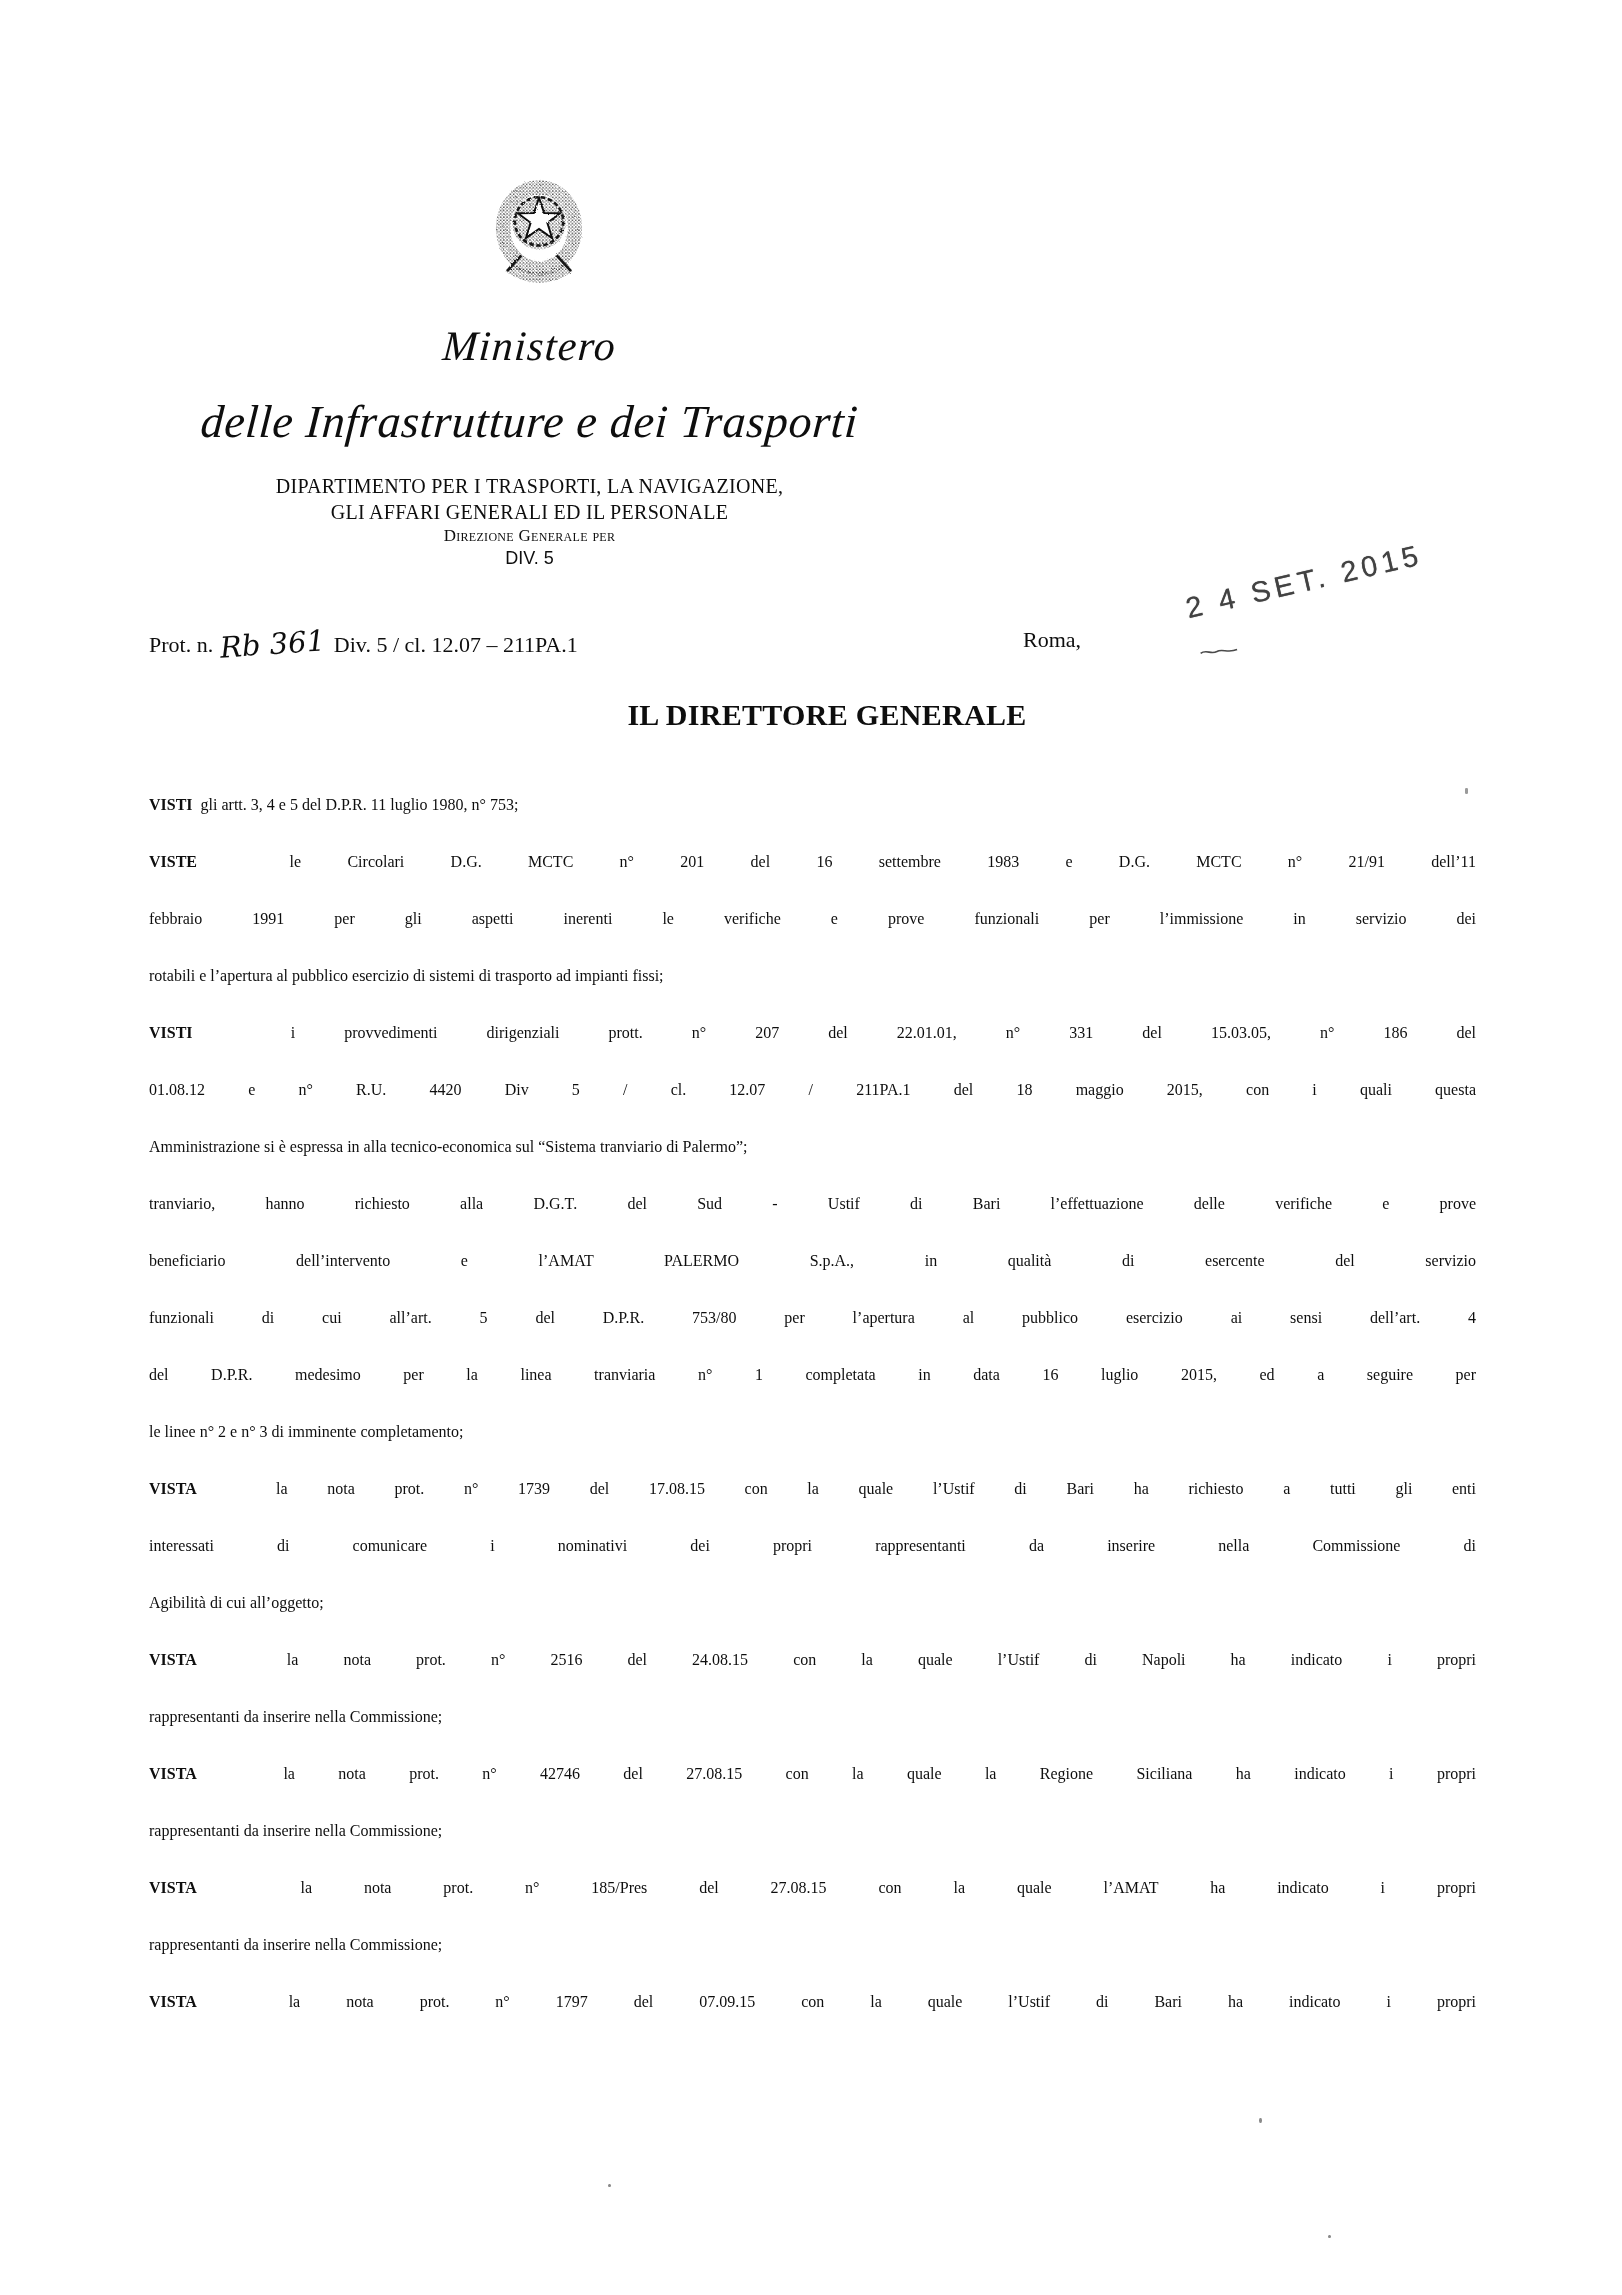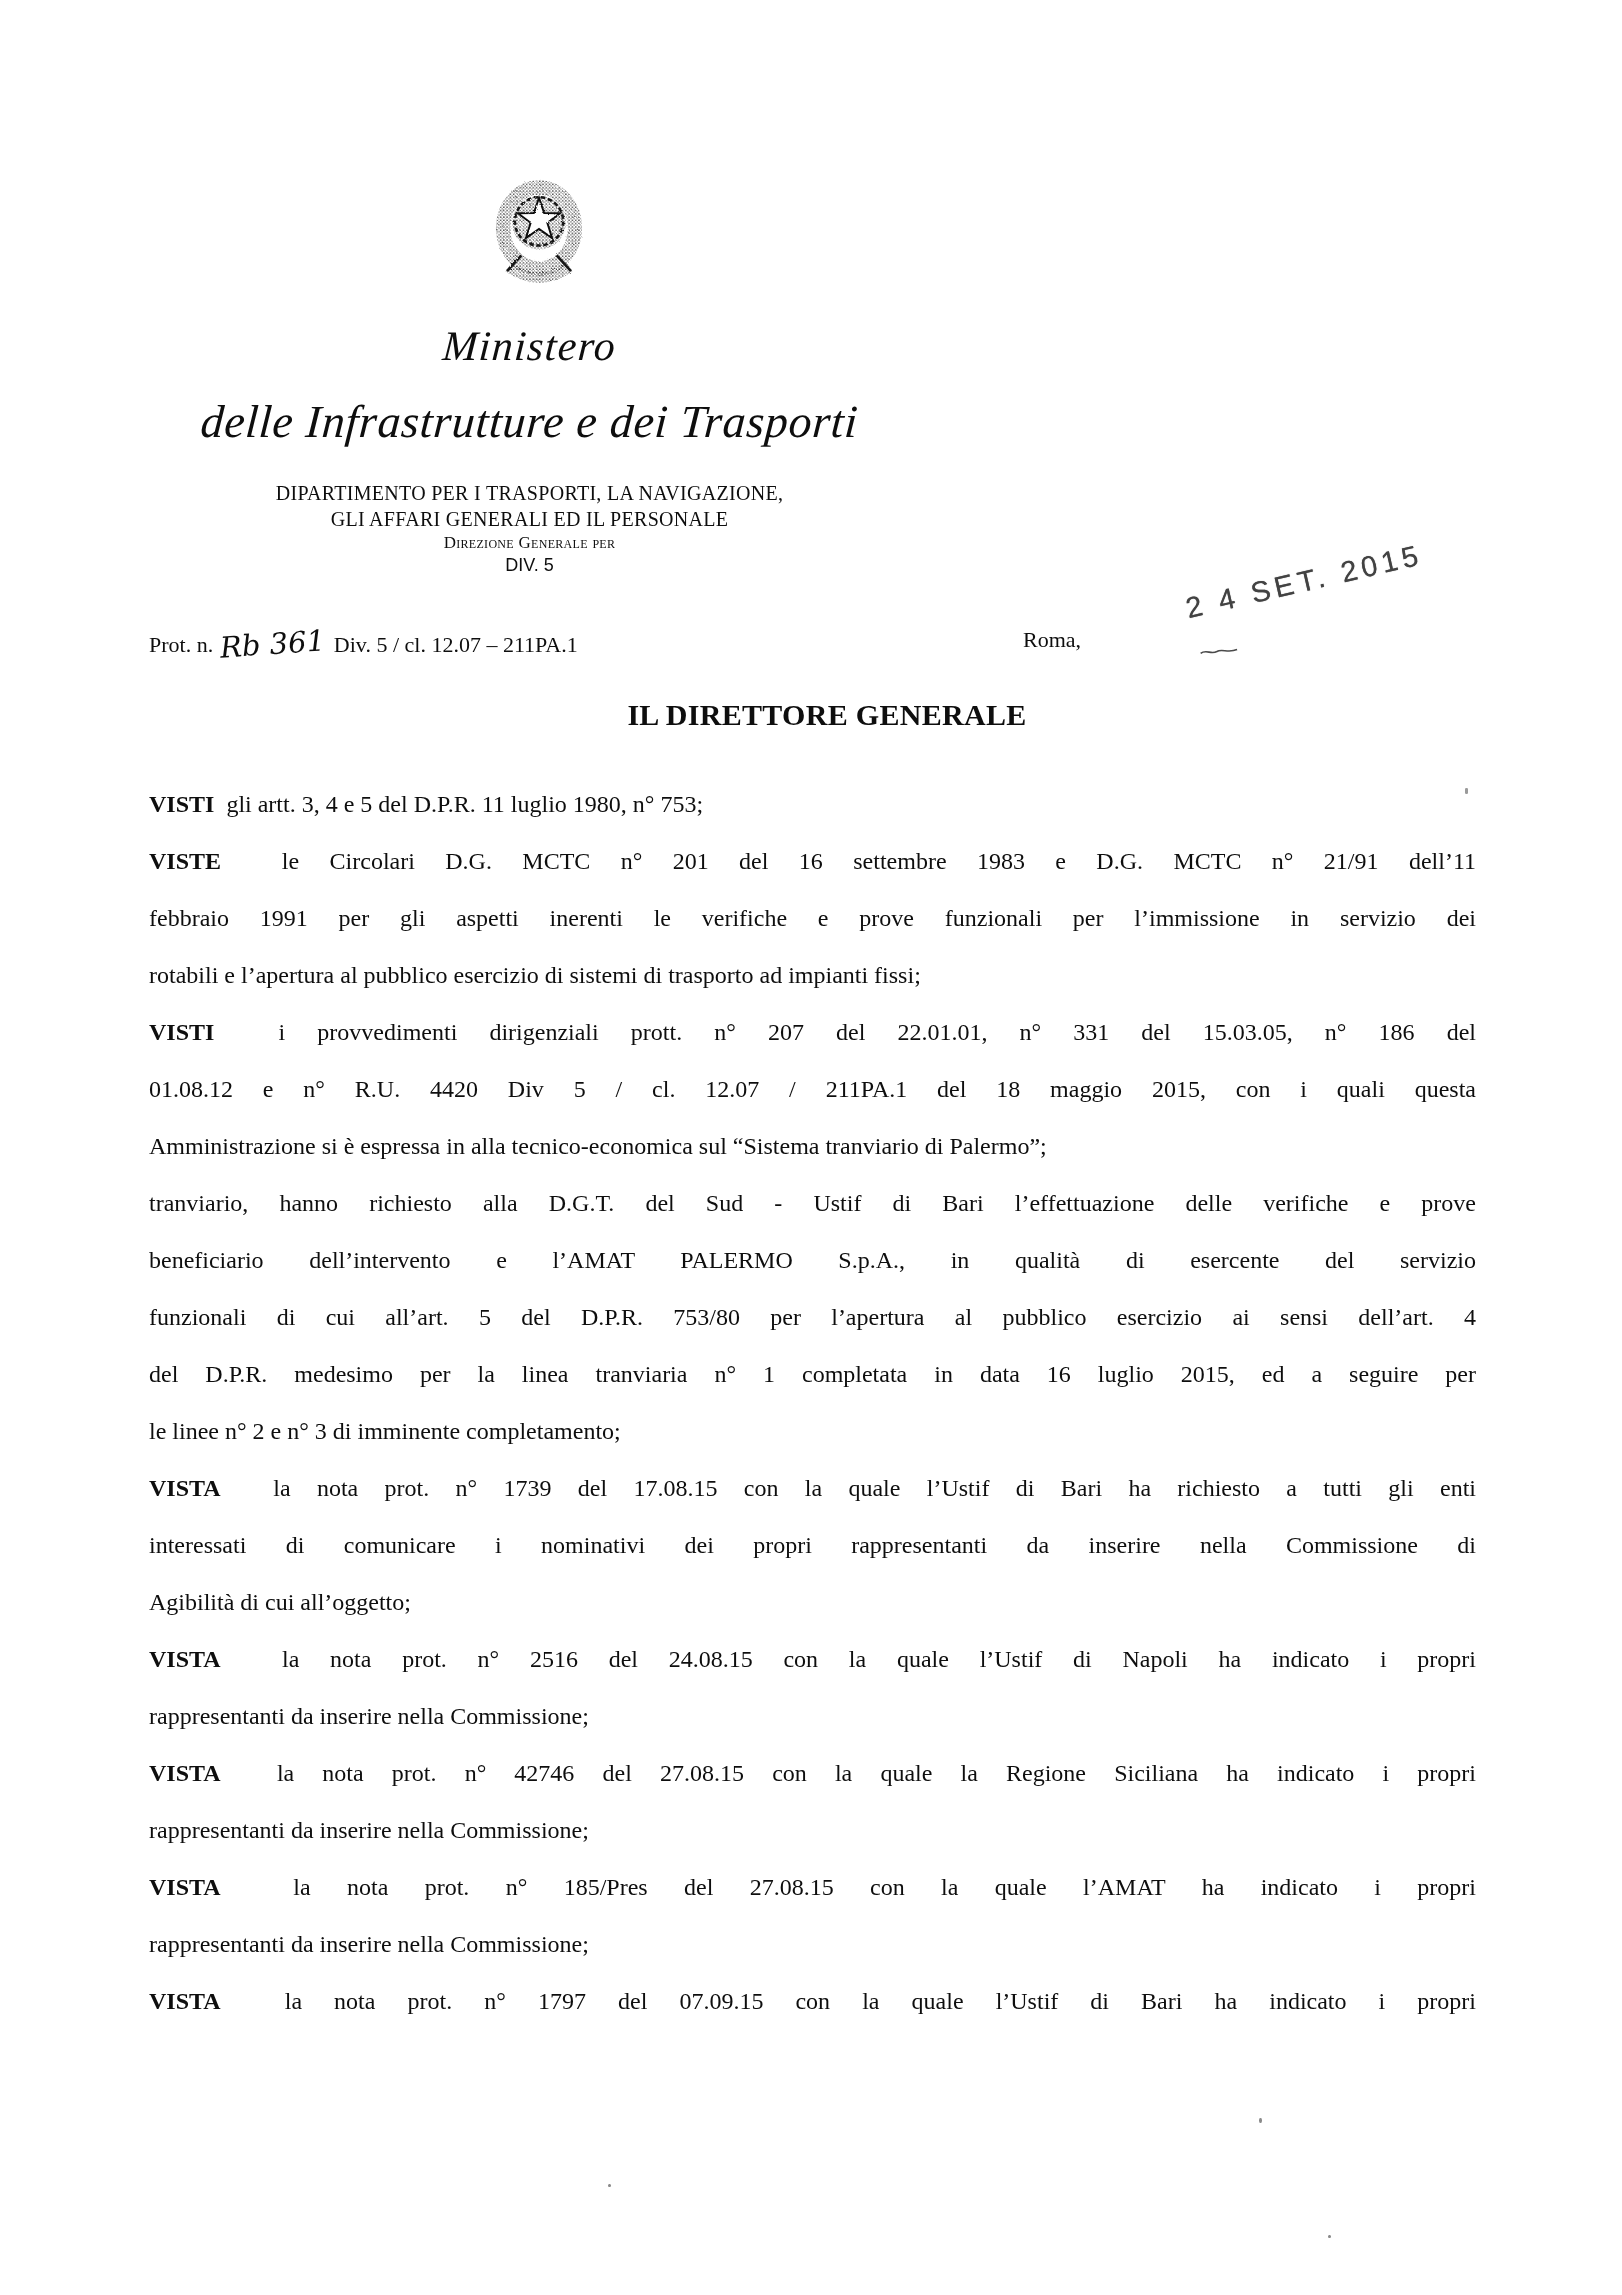--- a/index.html
+++ b/index.html
@@ -12,21 +12,21 @@
   .letterhead { position:absolute; left:65px; top:177px; width:929px; text-align:center; }
   .emblem { display:block; margin:0 auto; position:relative; left:9.2px; }
   .script1 {
     margin-top:29.4px; font-style:italic; font-size:42px; line-height:59px;
     letter-spacing:1.3px; transform:skewX(-4deg);
   }
   .script2 {
     margin-top:13px; font-style:italic; font-size:46px; line-height:65px;
     letter-spacing:0.7px; transform:skewX(-4deg); white-space:nowrap;
   }
-  .dept-a { margin-top:26px; font-size:20px; line-height:26px; letter-spacing:0.3px; }
+  .dept-a { margin-top:19px; font-size:20px; line-height:26px; letter-spacing:0.3px; }
   .dept-b { font-size:20px; line-height:26px; letter-spacing:0.3px; }
   .dept-c { font-size:17px; line-height:22px; font-variant:small-caps; letter-spacing:0.3px; }
   .dept-d { font-size:17px; line-height:22px; font-variant:small-caps; letter-spacing:0.3px; }
   .div5  { margin-top:2px; font-family:"Liberation Sans", sans-serif; font-size:18px; line-height:19.6px; }
   
   .prot  { position:absolute; left:149px; top:625px; font-size:22px; white-space:nowrap; }
   .hand  {
     display:inline-block; font-family:"DejaVu Serif", serif; font-style:italic;
     font-size:29px; transform:rotate(-4deg); margin:0 9.2px 0 6.5px; position:relative; top:2px;
   }
@@ -39,21 +39,21 @@
   }
   .scribble { position:absolute; left:1199px; top:645px; }
   
   .title {
     position:absolute; left:16px; top:698px; width:100%; text-align:center;
     font-weight:bold; font-size:30px; letter-spacing:0.3px;
   }
   
   .docbody {
     position:absolute; left:149px; top:776px; width:1327px;
-    font-size:24px; line-height:57px;
+    font-size:16px; line-height:57px;
   }
   .para { margin:0; }
   .line { text-align:left; }
   .line.just { text-align:justify; text-align-last:justify; }
   .line b { font-weight:bold; }
   
   .speck { position:absolute; background:#8a8a8a; border-radius:50%; }
   .s1 { left:1465px; top:788px; width:2.6px; height:5.9px; background:#9a9a9a; border-radius:1.3px; }
   .s2 { left:1259px; top:2118px; width:2.6px; height:4.6px; }
   .s3 { left:608px;  top:2184px; width:2.6px; height:3.3px; }

